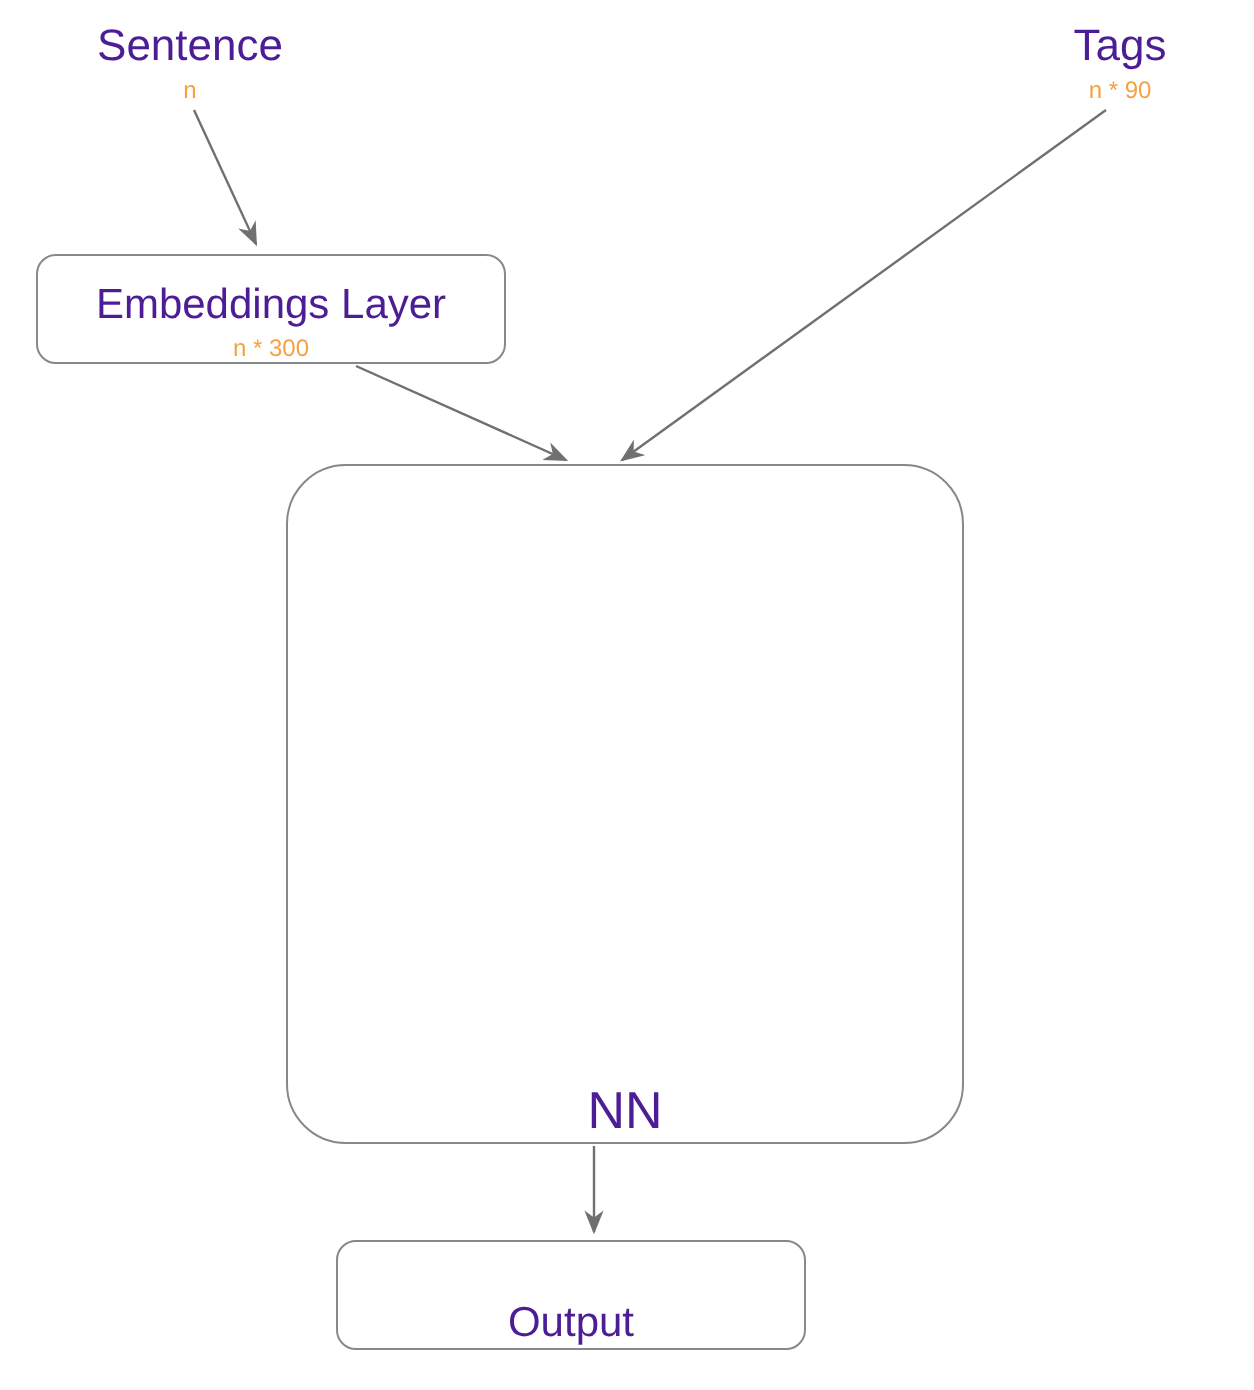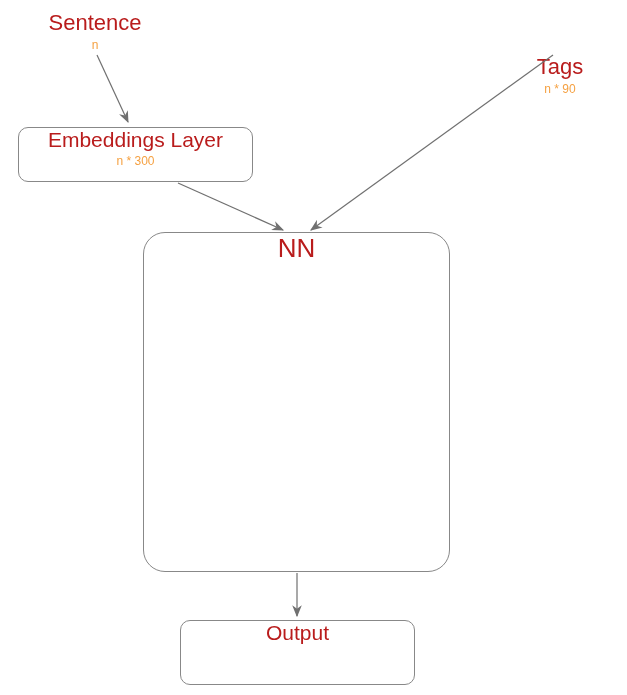--- a/index.html
+++ b/index.html
@@ -9,39 +9,39 @@
       background: #ffffff;
       position: relative;
       font-family: Arial, Helvetica, sans-serif;
     }
     .node-label {
       position: absolute;
       text-align: center;
       line-height: 1.2;
     }
     .title {
-      color: #b91c1c;
+      color: #4c1d95;
       font-size: 22px;
       font-weight: 400;
     }
     .subtitle {
       color: #f5a142;
       font-size: 12px;
       font-weight: 400;
       margin-top: 2px;
     }
     .box {
       position: absolute;
       border: 1px solid #888;
       border-radius: 10px;
       background: #fff;
       display: flex;
       flex-direction: column;
       align-items: center;
-      justify-content: flex-start;
+      justify-content: flex-end;
       text-align: center;
     }
     .big-box {
       border-radius: 30px;
     }
     svg {
       position: absolute;
       top: 0;
       left: 0;
       width: 627px;
@@ -58,35 +58,35 @@
     }
   </style>
 </head>
 <body>
 
 <div class="node-label" style="left:30px; top:10px; width:130px;">
   <div class="title">Sentence</div>
   <div class="subtitle">n</div>
 </div>
 
-<div class="node-label" style="left:505px; top:10px; width:110px;margin-top:44px;">
+<div class="node-label" style="left:505px; top:10px; width:110px;">
   <div class="title">Tags</div>
   <div class="subtitle">n * 90</div>
 </div>
 
 <div class="box" style="left:18px; top:127px; width:235px; height:55px;">
   <div class="title" style="font-size:21px;">Embeddings Layer</div>
   <div class="subtitle">n * 300</div>
 </div>
 
-<div class="box big-box" style="left:143px; top:232px; width:307px; height:340px;border-radius:22px;">
+<div class="box big-box" style="left:143px; top:232px; width:339px; height:340px;">
   <div class="title" style="font-size:26px;">NN</div>
 </div>
 
-<div class="box" style="left:180px; top:620px; width:235px; height:65px;">
+<div class="box" style="left:168px; top:620px; width:235px; height:55px;">
   <div class="title" style="font-size:21px;">Output</div>
 </div>
 
 <svg>
   <defs>
     <marker id="arrowhead" markerWidth="10" markerHeight="8" refX="9" refY="4" orient="auto">
       <path class="arrow-head" d="M0,0 L10,4 L0,8 L3,4 Z"></path>
     </marker>
   </defs>
 

